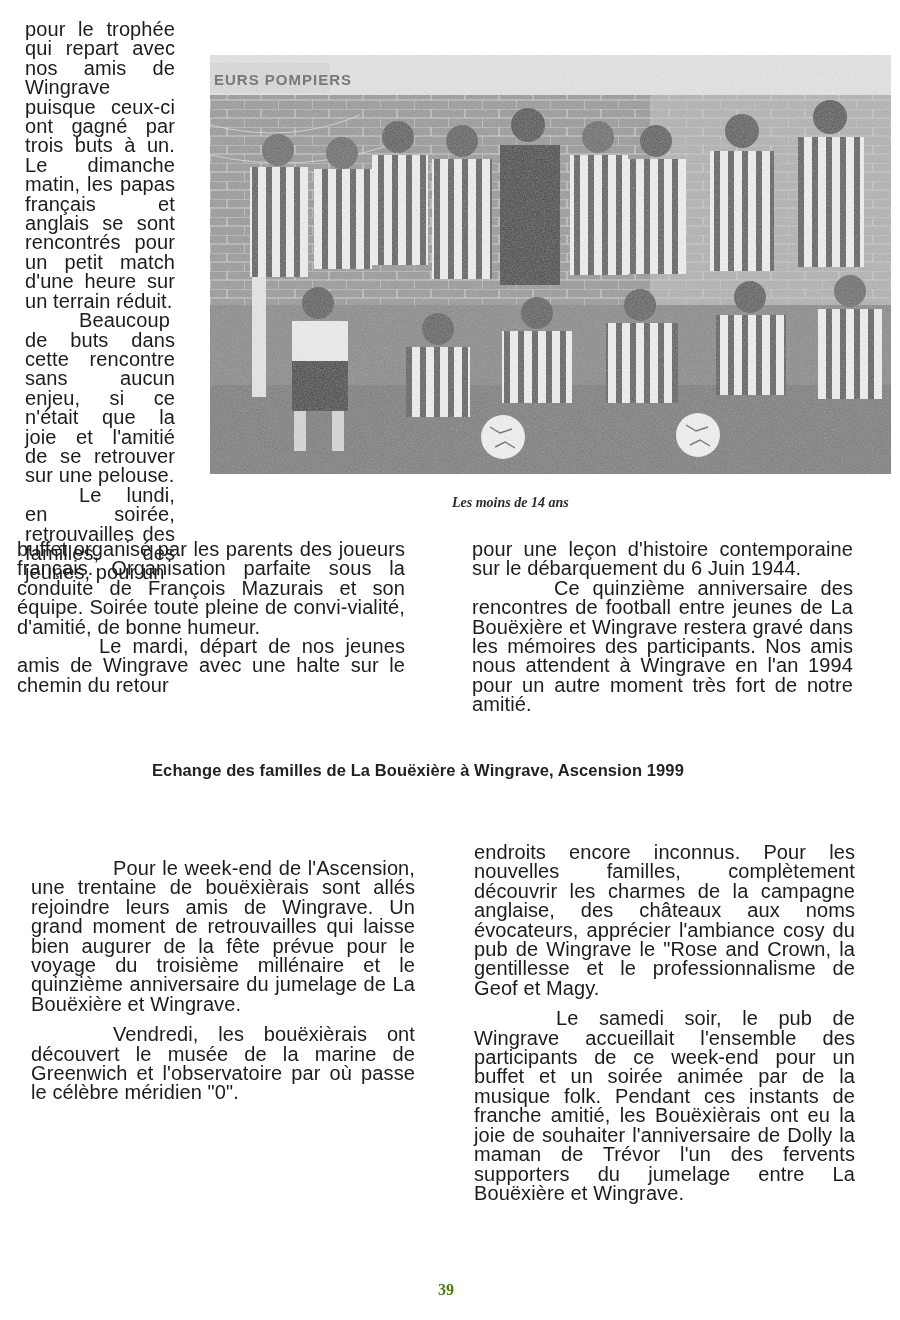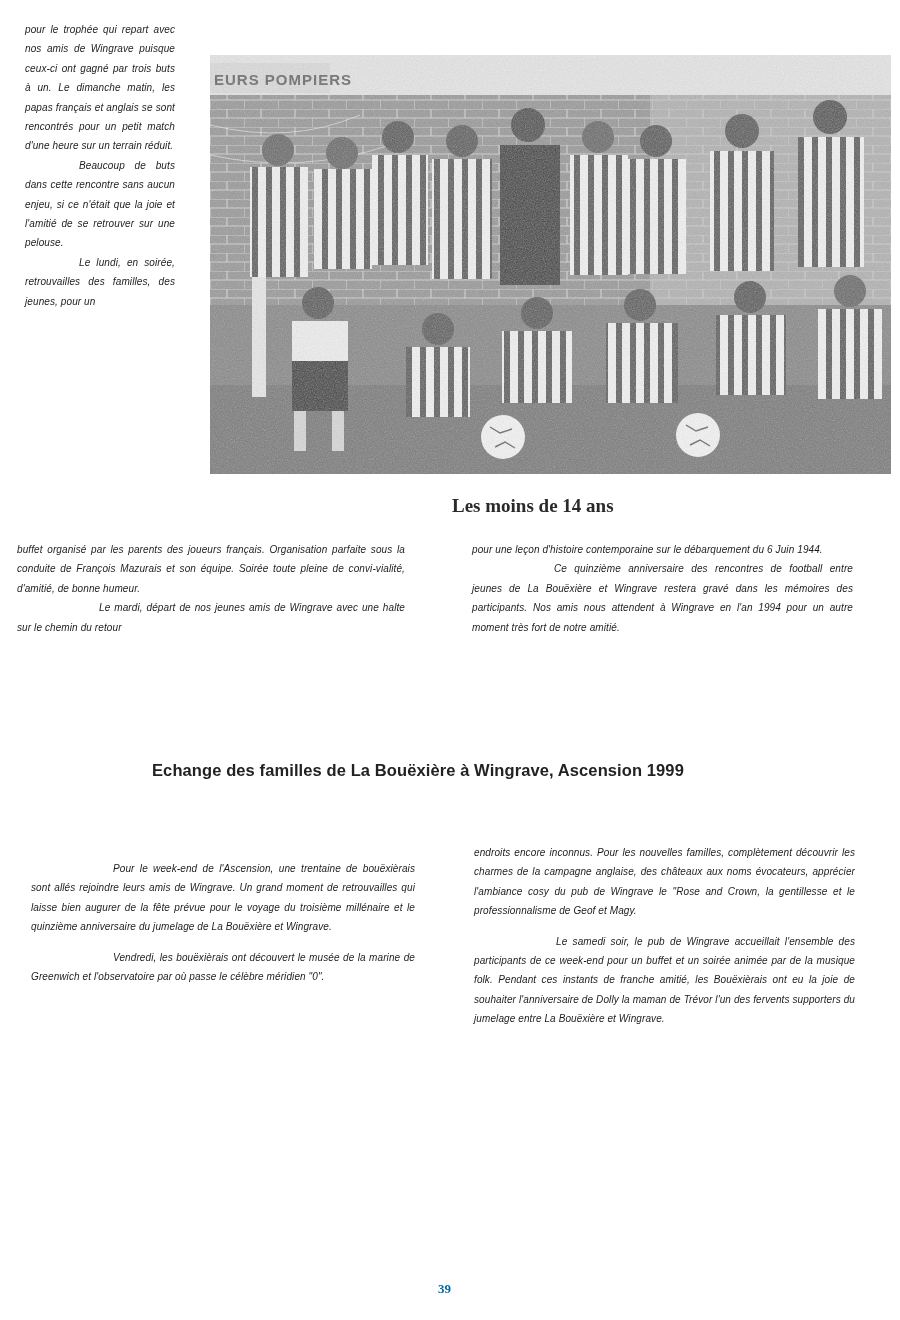--- a/index.html
+++ b/index.html
@@ -8,25 +8,24 @@
       height: 1320px;
       background: #ffffff;
       overflow: hidden;
     }
     body {
       position: relative;
       font-family: "Liberation Sans", "DejaVu Sans", sans-serif;
       color: #1c1c1c;
     }
     .text {
-      font-size: 10px;
+      font-size: 20px;
       line-height: 19.4px;
       text-align: justify;
       letter-spacing: 0.1px;
-      font-style: italic;
     }
     .text p { margin: 0; }
     .indent { text-indent: 82px; }
     .indent-sm { text-indent: 54px; }
     .gap { margin-top: 11px !important; }
 
     
     #col-top-left {
       position: absolute;
       left: 25px;
@@ -55,22 +54,23 @@
       height: 419px;
       overflow: hidden;
       background: #8f8f8f;
     }
     #photo svg { display: block; }
     #photo-caption {
       position: absolute;
       left: 452px;
       top: 495px;
       font-family: "Liberation Serif", "DejaVu Serif", serif;
+      font-style: italic;
       font-weight: bold;
-      font-size: 19px;
+      font-size: 14px;
       color: #2a2a2a;
     }
 
     
     #section-heading {
       position: absolute;
       left: 128px;
       top: 761px;
       font-size: 16.5px;
       font-weight: bold;
@@ -92,23 +92,23 @@
       left: 474px;
       top: 843px;
       width: 381px;
     }
 
     #page-number {
       position: absolute;
       left: 438px;
       top: 1281px;
       font-family: "Liberation Serif", "DejaVu Serif", serif;
-      font-size: 13px;
+      font-size: 16px;
       font-weight: bold;
-      color: #0369a1;
+      color: #4d7c0f;
     }
   </style>
 </head>
 <body>
 
 <div id="col-top-left" class="text">
   <p>pour le trophée qui repart avec nos amis de Wingrave puisque ceux-ci ont gagné par trois buts à un. Le dimanche matin, les papas français et anglais se sont rencontrés pour un petit match d'une heure sur un terrain réduit.</p>
   <p class="indent-sm">Beaucoup de buts dans cette rencontre sans aucun enjeu, si ce n'était que la joie et l'amitié de se retrouver sur une pelouse.</p>
   <p class="indent-sm">Le lundi, en soirée, retrouvailles des familles, des jeunes, pour un</p>
 </div>

